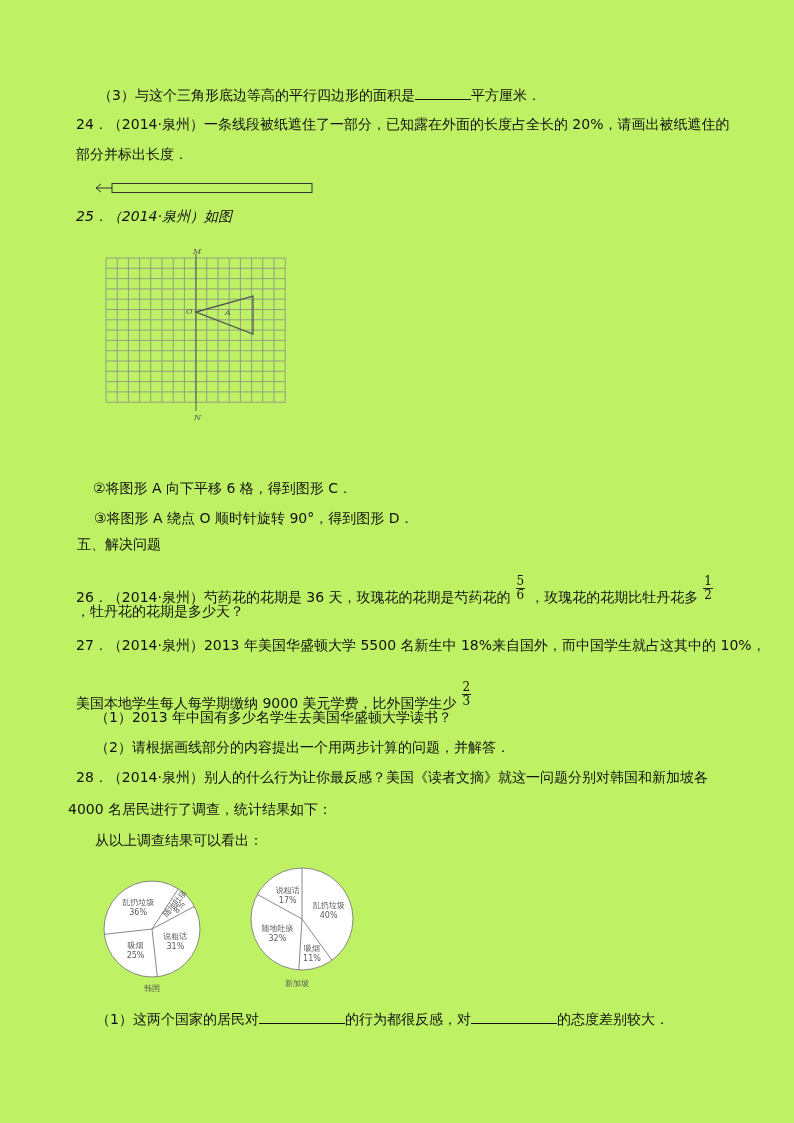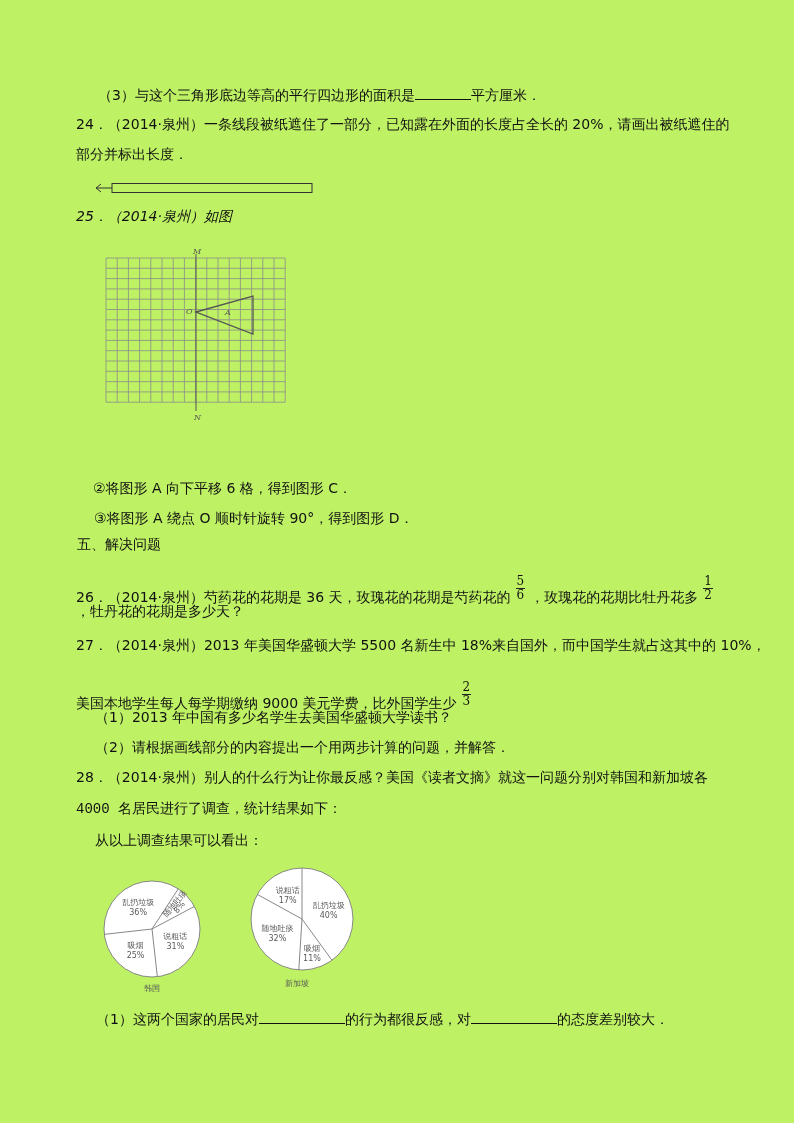--- a/index.html
+++ b/index.html
@@ -134,21 +134,21 @@
   <div class="line" style="left:76px; top:602px;">，牡丹花的花期是多少天？</div>
 
   <div class="line" style="left:76px; top:636px;text-align:center;">27．（2014·泉州）2013 年美国华盛顿大学 5500 名新生中 18%来自国外，而中国学生就占这其中的 10%，</div>
   <div class="line" style="left:76px; top:681px;">
     <span>美国本地学生每人每学期缴纳 9000 美元学费，比外国学生少</span><span class="frac"><span class="num">2</span><span class="den">3</span></span>
   </div>
   <div class="line" style="left:95px; top:708px;text-align:right;">（1）2013 年中国有多少名学生去美国华盛顿大学读书？</div>
   <div class="line" style="left:95px; top:738px;">（2）请根据画线部分的内容提出一个用两步计算的问题，并解答．</div>
 
   <div class="line" style="left:76px; top:768px;text-align:right;">28．（2014·泉州）别人的什么行为让你最反感？美国《读者文摘》就这一问题分别对韩国和新加坡各</div>
-  <div class="line" style="left:76px; top:800px;font-family:Liberation Mono, monospace;">4000 名居民进行了调查，统计结果如下：</div>
+  <div class="line" style="left:68px; top:800px;">4000 名居民进行了调查，统计结果如下：</div>
   <div class="line" style="left:95px; top:831px;">从以上调查结果可以看出：</div>
 
   <div class="figure" style="left:90px; top:855px; width:290px; height:145px;">
     <svg id="pie-svg" width="290" height="145" viewBox="0 0 290 145">
       <g id="pie-korea">
           <circle cx="62" cy="74" r="48" fill="#ffffff" stroke="#7a7a7a" stroke-width="0.9"></circle>
           <line x1="62" y1="74" x2="14.29913988029137" y2="79.3505087459036" stroke="#7a7a7a" stroke-width="0.9"></line>
           <text class="pie-label" text-anchor="middle"><tspan x="48.16677208238992" y="49.51440893862353">乱扔垃圾</tspan><tspan x="48.16677208238992" y="59.51440893862353">36%</tspan></text>
           <line x1="62" y1="74" x2="88.28303472764244" y2="33.83531295396986" stroke="#7a7a7a" stroke-width="0.9"></line>
           <text class="pie-label" text-anchor="middle" font-size="5" transform="rotate(-50 87.52101657203053 50.696109485106504)"><tspan x="87.52101657203053" y="49.696109485106504">随地吐痰</tspan><tspan x="87.52101657203053" y="55.696109485106504">8%</tspan></text>

